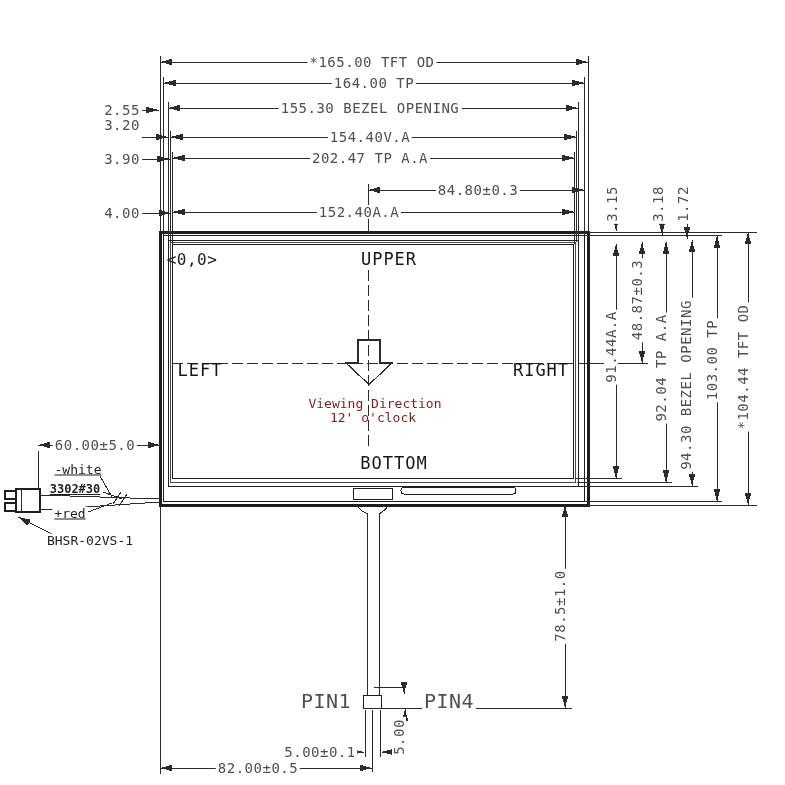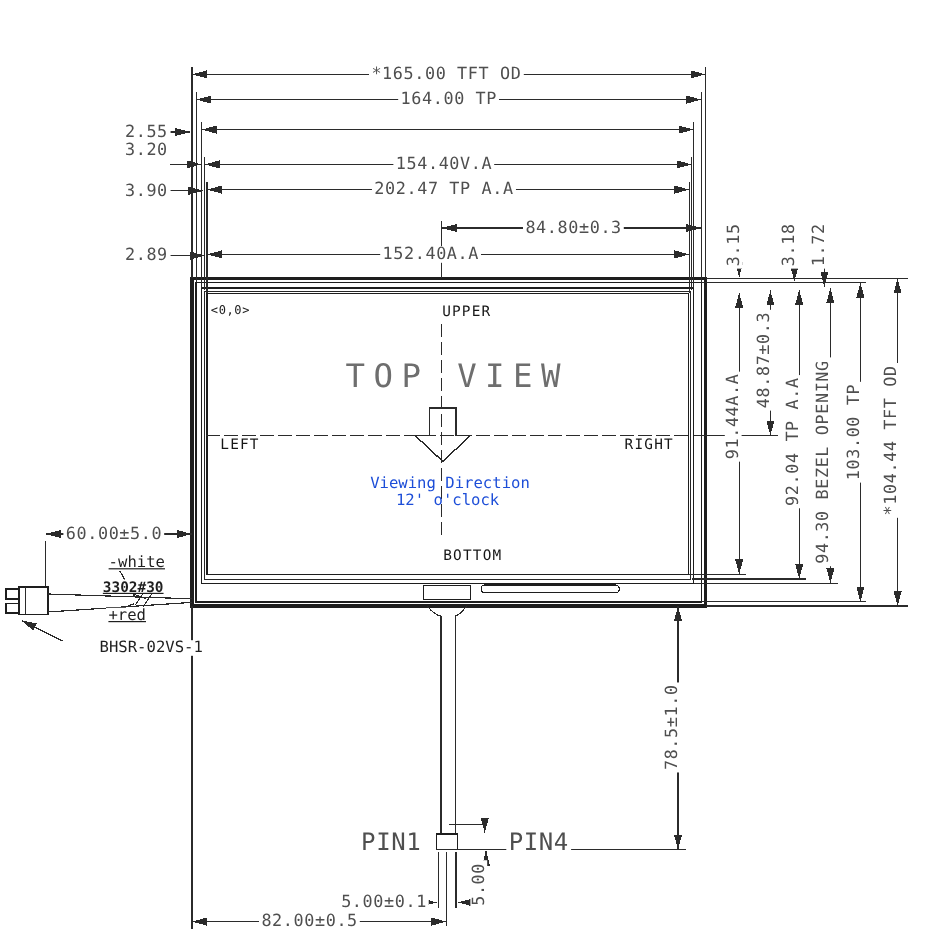--- a/index.html
+++ b/index.html
@@ -5,26 +5,26 @@
   html,body{margin:0;padding:0;background:#fff;}
   .canvas{position:relative;width:785px;height:785px;background:#ffffff;overflow:hidden;
           font-family:"DejaVu Sans Mono",monospace;}
   .canvas svg{position:absolute;left:0;top:0;shape-rendering:crispEdges;}
   .ln{stroke:#2b2b2b;stroke-width:1;fill:none;}
   .cl{stroke:#2b2b2b;stroke-width:1;fill:none;stroke-dasharray:11 4;}
   .rc{stroke:#1e1e1e;fill:none;}
   .lbl{position:absolute;transform:translate(-50%,-50%);font:14px "DejaVu Sans Mono",monospace;
        color:#4f4f4f;background:#fff;white-space:nowrap;letter-spacing:.5px;line-height:1;padding:0 2px;}
   .rot{transform:translate(-50%,-50%) rotate(-90deg);}
-  .cap{font-size:12px;color:#161616;background:transparent;letter-spacing:1px;padding:0;}
+  .cap{font-size:17px;color:#161616;background:transparent;letter-spacing:1px;padding:0;}
   .big{font-size:27px;color:#6e6e6e;background:transparent;letter-spacing:7px;padding:0;}
-  .note{font-size:13px;color:#1d4ed8;background:transparent;letter-spacing:0;padding:0;}
-  .origin{font-size:10px;color:#222;background:transparent;padding:0;}
+  .note{font-size:13px;color:#7f1d1d;background:transparent;letter-spacing:0;padding:0;}
+  .origin{font-size:16px;color:#222;background:transparent;padding:0;}
   .pin{font-size:20px;}
-  .wire{font-size:13px;color:#1f1f1f;letter-spacing:0;margin-left:36px;}
+  .wire{font-size:13px;color:#1f1f1f;letter-spacing:0;}
   .sm{font-size:12px;font-weight:bold;}
   .und{text-decoration:underline;}
 </style>
 </head>
 <body>
 
 <div class="canvas">
 
 <svg width="785" height="785" viewBox="0 0 785 785">
   <defs>
@@ -142,33 +142,33 @@
   </g>
 
   <g>
     <line class="ln" x1="38" y1="445" x2="160" y2="445" marker-start="url(#ma)" marker-end="url(#ma)"></line>
     <line class="ln" x1="38" y1="451" x2="38" y2="488"></line>
   </g>
 </svg>
 
 <div class="lbl" style="left:372px;top:62px">*165.00 TFT OD</div>
 <div class="lbl" style="left:374px;top:83px">164.00 TP</div>
+<div class="lbl" style="left:370px;top:108px">155.30 BEZEL OPENING</div>
 <div class="lbl" style="left:370px;top:137px">154.40V.A</div>
 <div class="lbl" style="left:370px;top:158px">202.47 TP A.A</div>
 <div class="lbl" style="left:478px;top:190px">84.80±0.3</div>
 <div class="lbl" style="left:359px;top:212px">152.40A.A</div>
 
 <div class="lbl" style="left:122px;top:110px">2.55</div>
 <div class="lbl" style="left:122px;top:125px">3.20</div>
 <div class="lbl" style="left:122px;top:159px">3.90</div>
-<div class="lbl" style="left:122px;top:213px">2.89</div>
+<div class="lbl" style="left:122px;top:213px">4.00</div>
 
 <div class="lbl origin" style="left:192px;top:260px">&lt;0,0&gt;</div>
 <div class="lbl cap" style="left:389px;top:259px">UPPER</div>
-<div class="lbl big" style="left:381px;top:314px">TOP VIEW</div>
 <div class="lbl cap" style="left:200px;top:370px">LEFT</div>
 <div class="lbl cap" style="left:541px;top:370px">RIGHT</div>
 <div class="lbl note" style="left:375px;top:403px">Viewing Direction</div>
 <div class="lbl note" style="left:373px;top:417px">12' o'clock</div>
 <div class="lbl cap" style="left:394px;top:463px">BOTTOM</div>
 
 <div class="lbl rot" style="left:612px;top:204px">3.15</div>
 <div class="lbl rot" style="left:658px;top:204px">3.18</div>
 <div class="lbl rot" style="left:683px;top:204px">1.72</div>
 <div class="lbl rot" style="left:611px;top:347px">91.44A.A</div>

